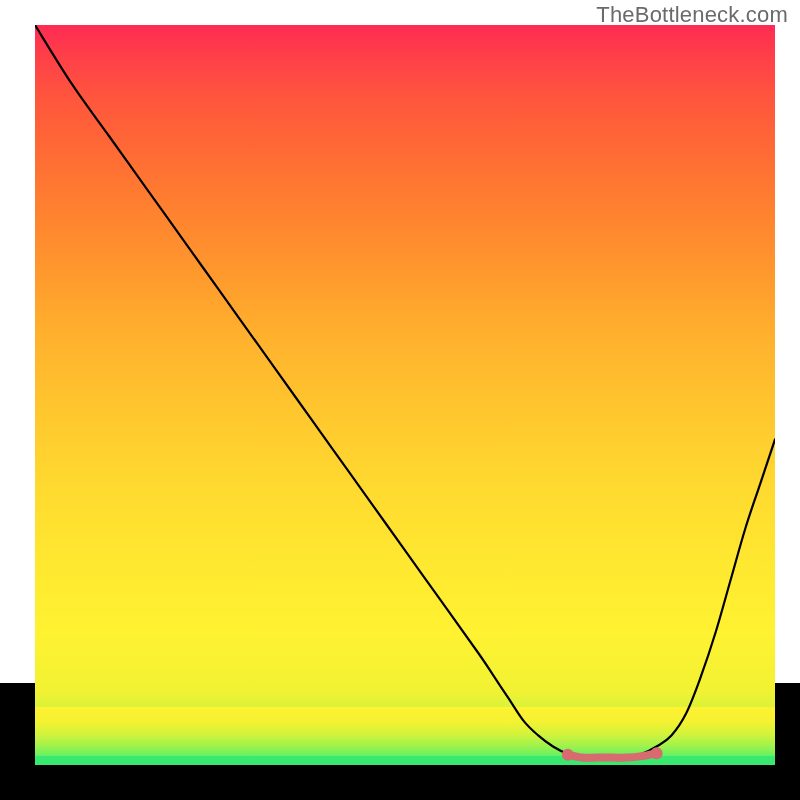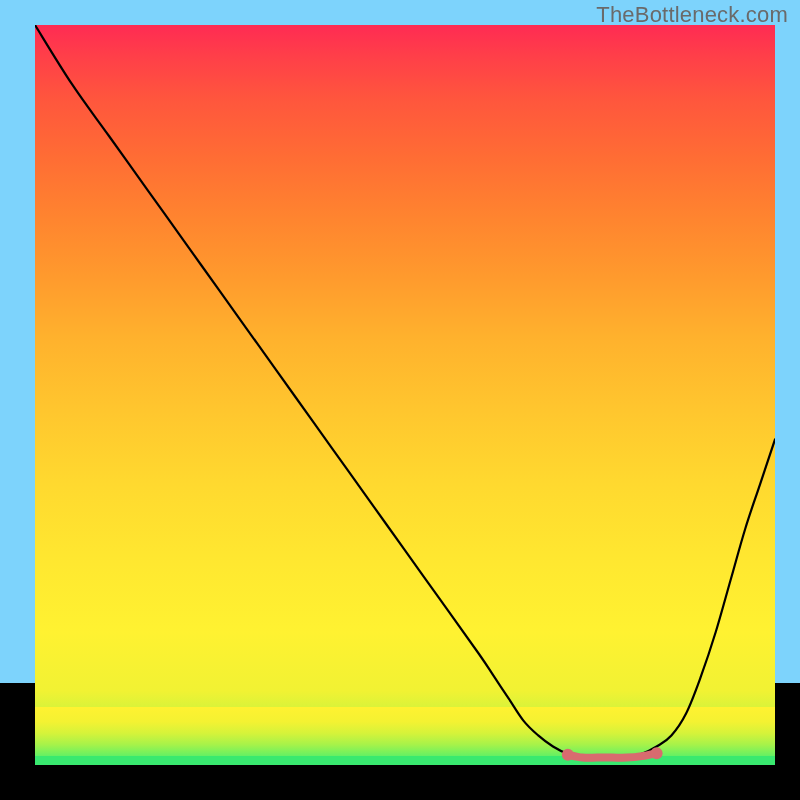--- a/index.html
+++ b/index.html
@@ -8,21 +8,21 @@
     width: 800px;
     height: 800px;
     background: #000;
     overflow: hidden;
     font-family: Arial, Helvetica, sans-serif;
   }
   .outer {
     position: relative;
     width: 800px;
     height: 683px;
-    background: #7dd3fc;
+    background: #ffffff;
   }
   .watermark {
     position: absolute;
     top: 2px;
     right: 12px;
     color: #6a6a6a;
     font-size: 22px;
     font-weight: 400;
     letter-spacing: 0.2px;
     z-index: 10;

